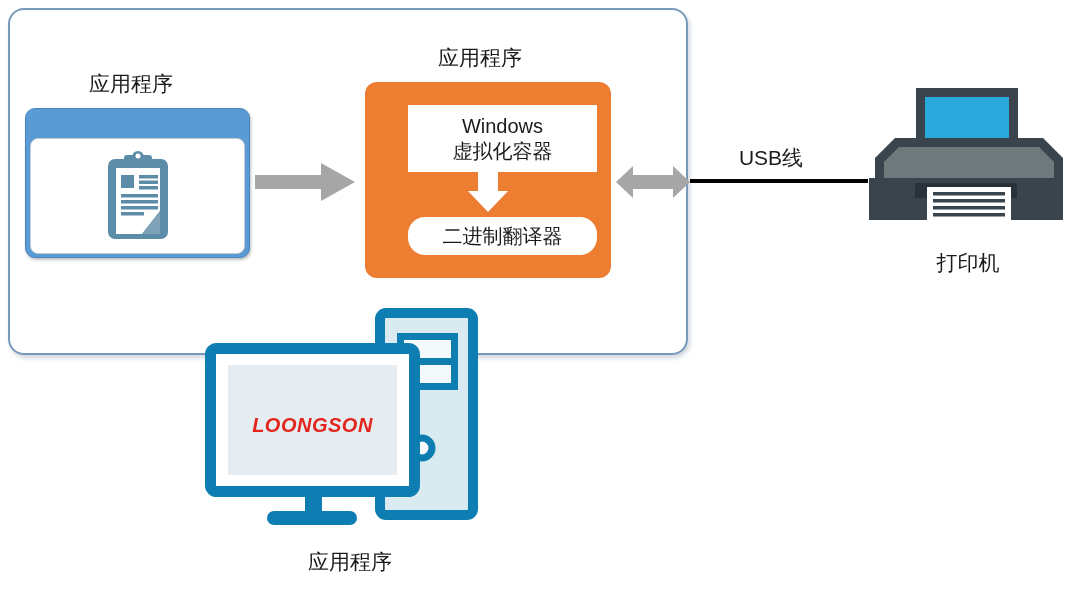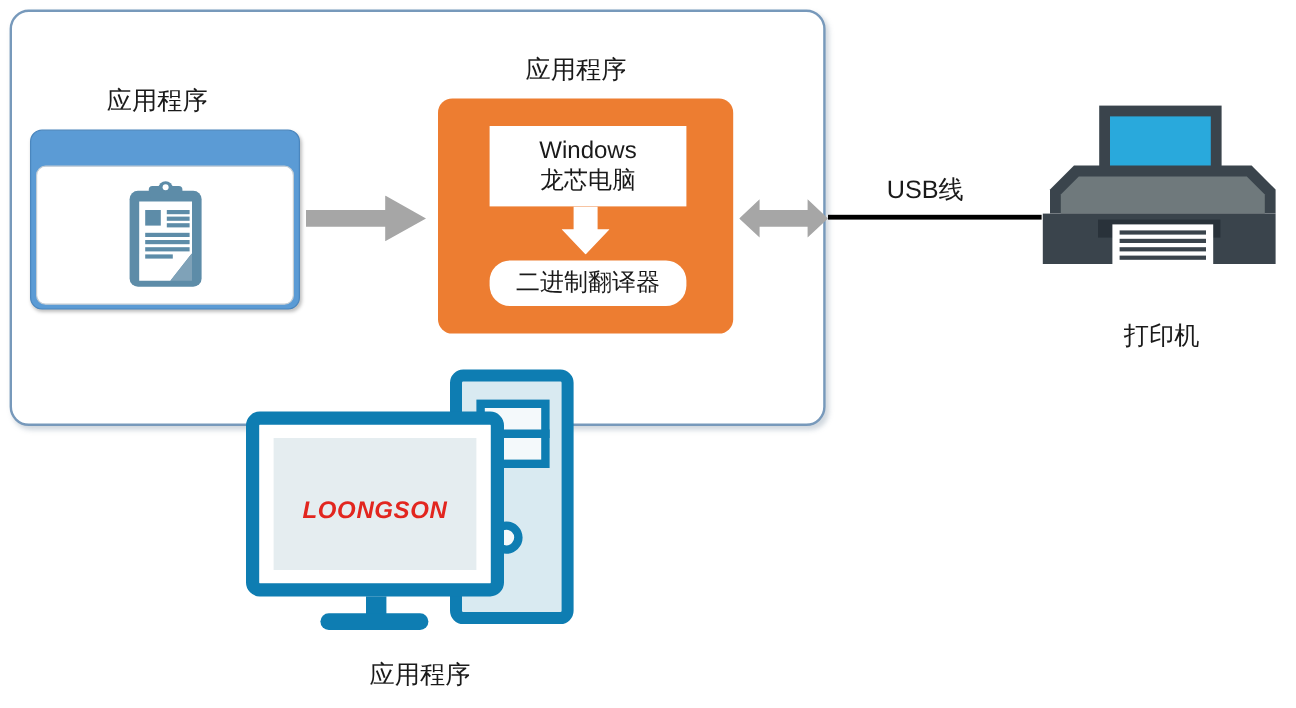--- a/index.html
+++ b/index.html
@@ -17,21 +17,21 @@
   #app-box { left:25px; top:108px; width:225px; height:150px;
              background:var(--header_blue); border:1px solid #4a86be;
              border-radius:10px; box-shadow:1px 2px 3px rgba(0,0,0,.25); }
   #app-box-inner { position:absolute; left:4px; right:4px; top:29px; bottom:3px;
              background:#fff; border:1px solid #c3ccd3; border-radius:8px;
              display:flex; align-items:center; justify-content:center; }
 
   
   #orange-box { left:365px; top:82px; width:246px; height:196px;
              background:var(--accent_orange); border-radius:12px; }
-  .white-box { position:absolute; left:43px; width:164px; background:#fff;
+  .white-box { position:absolute; left:43px; width:189px; background:#fff;
              display:flex; flex-direction:column; align-items:center; justify-content:center;
              font-size:20px; line-height:25px; text-align:center; }
   #driver-box { top:23px; height:67px; }
   #translator-box { top:135px; height:38px;border-radius:17px; }
 
   
   #usb-line { left:690px; top:179px; width:178px; height:4px; background:var(--usb_line); }
 
   
   .cb { fill:var(--clipboard_blue); }
@@ -75,21 +75,21 @@
 
 <svg class="abs" style="left:255px;top:163px;" width="100" height="38">
   <polygon points="0,12 66,12 66,0 100,19 66,38 66,26 0,26" class="ag"></polygon>
 </svg>
 
 <div class="abs label" style="left:400px;top:44px;width:160px;">应用程序</div>
 
 <div class="abs" id="orange-box">
   <div class="white-box" id="driver-box">
     <div>Windows</div>
-    <div>龙芯电脑</div>
+    <div>虚拟化容器</div>
   </div>
   <svg class="abs" style="left:103px;top:90px;" width="40" height="40">
     <polygon points="10,0 30,0 30,19 40,19 20,40 0,19 10,19" fill="#ffffff"></polygon>
   </svg>
   <div class="white-box" id="translator-box">
     <div>二进制翻译器</div>
   </div>
 </div>
 
 <svg class="abs" style="left:616px;top:164px;" width="74" height="36">
@@ -105,21 +105,21 @@
   <polygon points="7,92 7,72 27,52 175,52 195,72 195,92" class="pd"></polygon>
   <polygon points="16,92 16,76 31,61 171,61 186,76 186,92" class="pm"></polygon>
   <rect x="1" y="92" width="194" height="42" class="pd"></rect>
   <rect x="47" y="97" width="102" height="15" fill="#29323A"></rect>
   <rect x="59" y="101" width="84" height="33" fill="#ffffff"></rect>
   <rect x="65" y="106" width="72" height="3.5" class="pd"></rect>
   <rect x="65" y="113" width="72" height="3.5" class="pd"></rect>
   <rect x="65" y="120" width="72" height="3.5" class="pd"></rect>
   <rect x="65" y="127" width="72" height="3.5" class="pd"></rect>
 </svg>
-<div class="abs label" style="left:903px;top:266px;width:130px;">打印机</div>
+<div class="abs label" style="left:903px;top:249px;width:130px;">打印机</div>
 
 <svg class="abs" style="left:200px;top:305px;" width="290" height="228" viewBox="0 0 290 228">
   <g>
     <rect x="180" y="8" width="93" height="202" rx="6" class="compfill" stroke-width="10"></rect>
     <rect x="200.5" y="31.5" width="54" height="50" class="bayfill" stroke-width="7"></rect>
     <line x1="197" y1="56.5" x2="258" y2="56.5" stroke="var(--computer_blue)" stroke-width="7"></line>
     <circle cx="222" cy="143" r="10" class="bayfill" stroke-width="7"></circle>
   </g>
   <g>
     <rect x="10.5" y="43.5" width="204" height="143" rx="6" fill="#ffffff" stroke="var(--computer_blue)" stroke-width="11"></rect>

